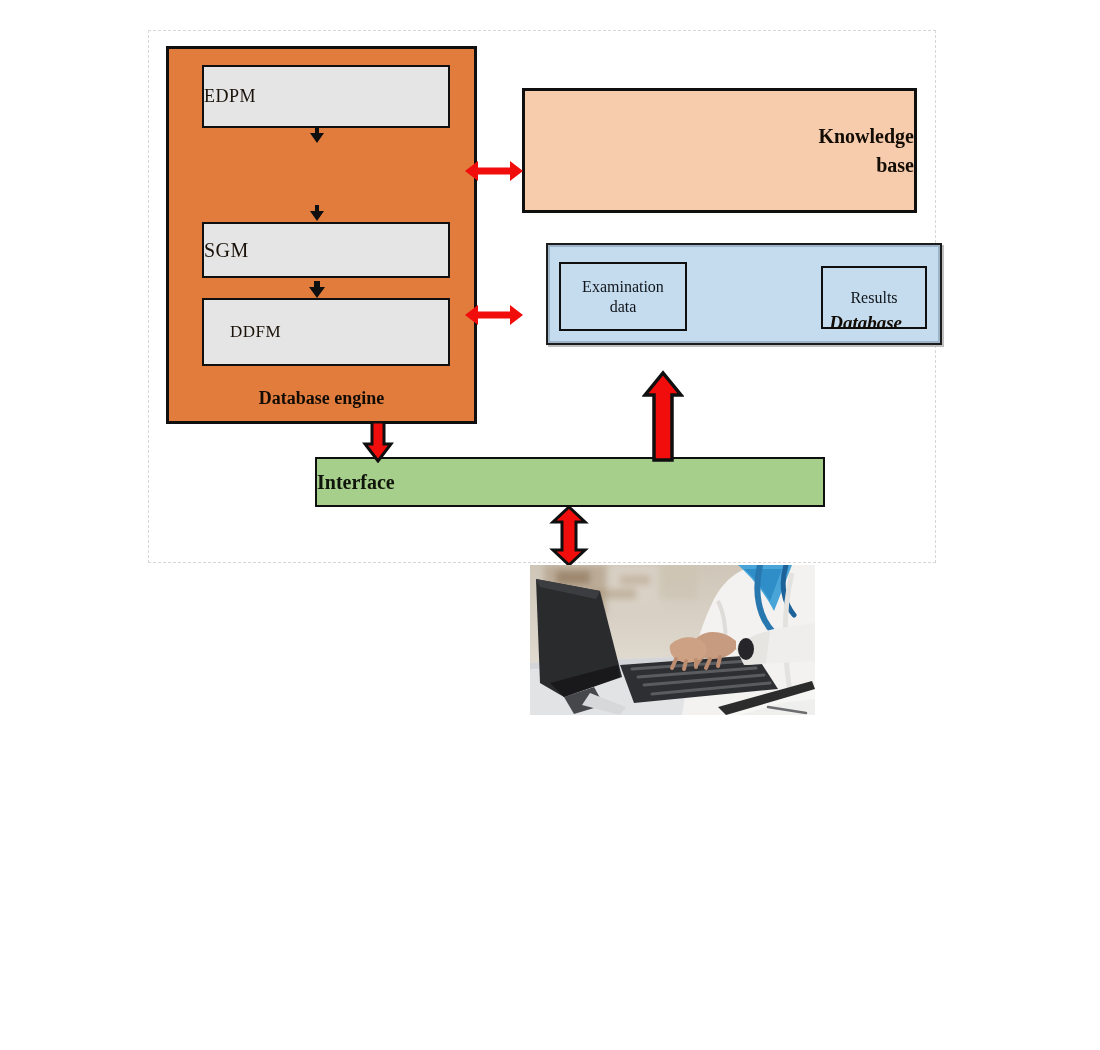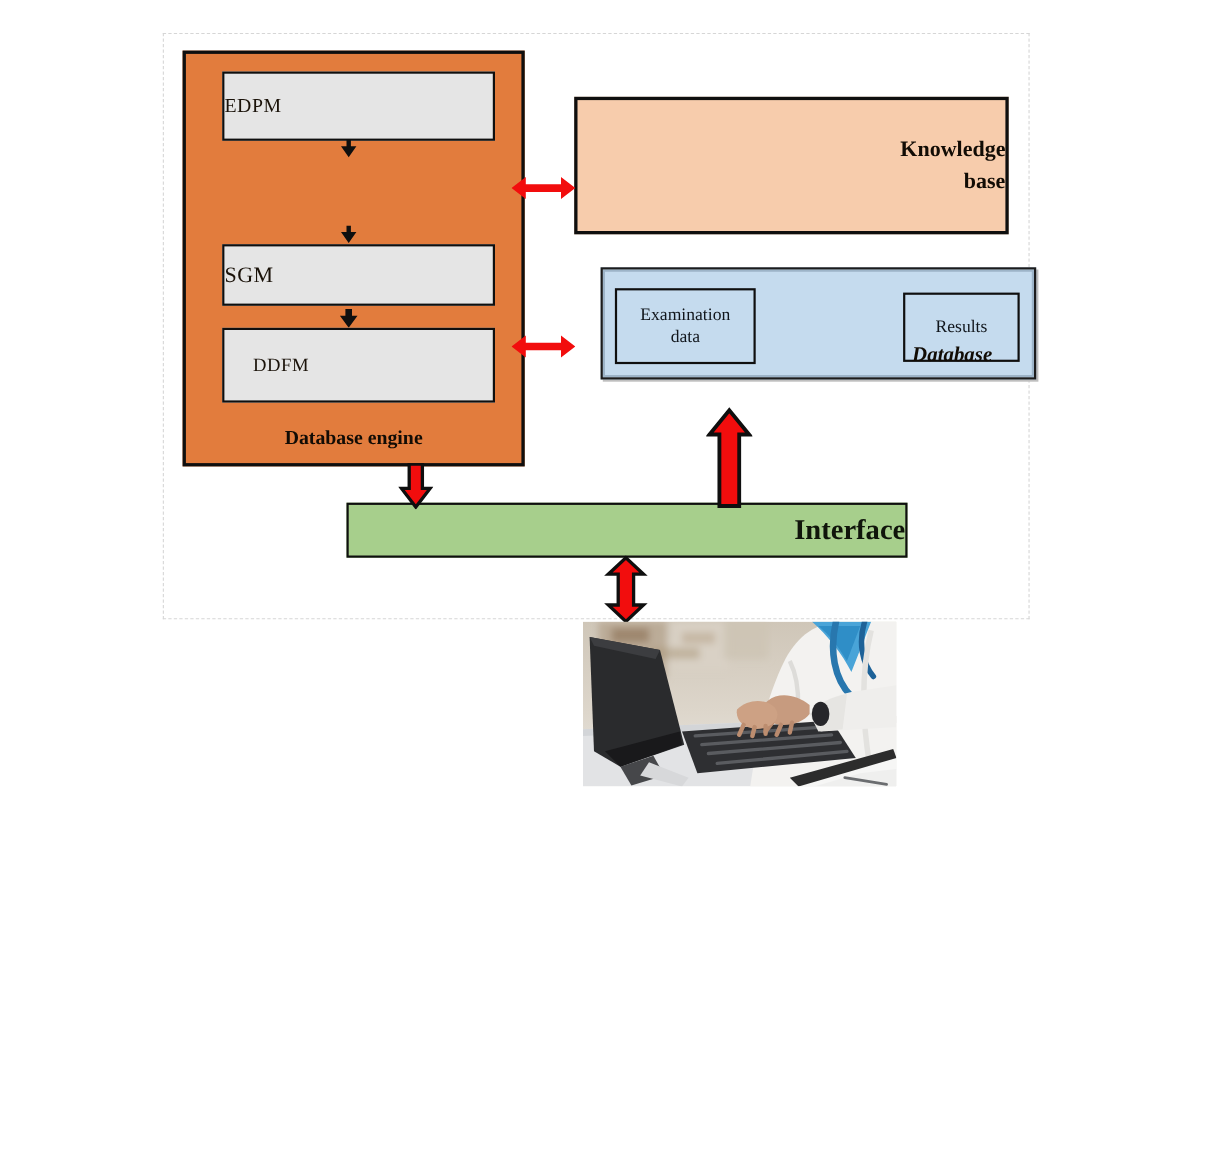--- a/index.html
+++ b/index.html
@@ -110,23 +110,23 @@
     color: #120c05;
     font-style: italic;
   }
 
   
   .interface {
     left: 315px; top: 457px;
     width: 510px; height: 50px;
     background: #a7cf8c;
     border: 2.5px solid #0f0f0f;
-    display: flex; align-items: center; justify-content: flex-end;
-    font-weight: bold;
-    font-size: 26px;
+    display: flex; align-items: center; justify-content: flex-start;
+    font-weight: bold;
+    font-size: 20px;
     color: #10150b;
   }
 
   
   .arrow { position: absolute; }
   .arrow svg { display: block; }
   .arrow-kb   { left: 465px; top: 160px; }
   .arrow-db   { left: 465px; top: 304px; }
   .arrow-down { left: 362px; top: 421px; }
   .arrow-up   { left: 642px; top: 370px; }

